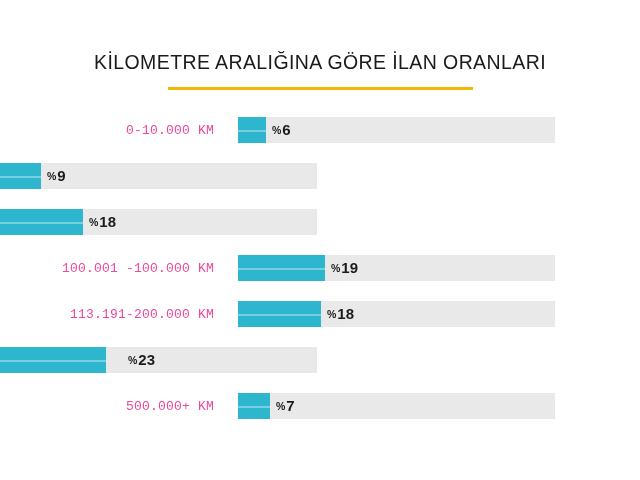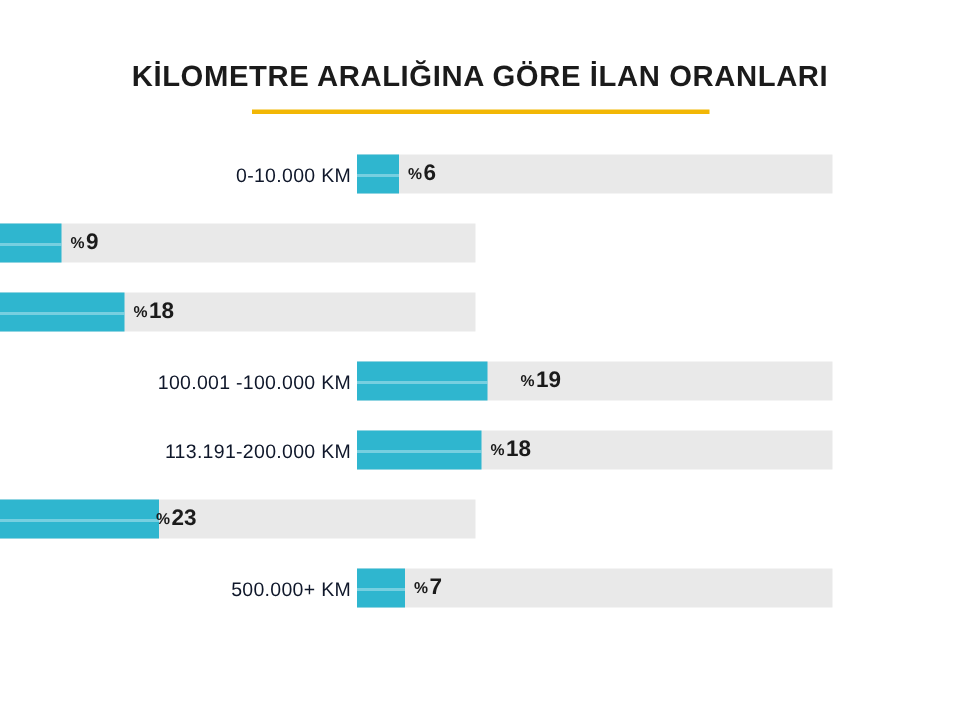--- a/index.html
+++ b/index.html
@@ -18,24 +18,24 @@
     width: 640px;
     height: 480px;
     box-sizing: border-box;
   }
   .title-block {
     padding-top: 38px;
     text-align: center;
   }
   .chart-title {
     font-size: 19.5px;
-    font-weight: bold;
+    font-weight: normal;
     letter-spacing: 0.4px;
     color: #1b1b1b;
-    margin: 2px;
+    margin: 13px;
     font-family: "Liberation Sans", sans-serif;
   }
   .title-underline {
     width: 305px;
     height: 3px;
     background: #f2b705;
     margin: 10px auto 0 auto;
   }
   .chart-area {
     margin-top: 26px;
@@ -43,27 +43,27 @@
   }
   .row {
     display: flex;
     align-items: center;
     height: 28px;
     margin-bottom: 18px;
   }
   .row-label {
     width: 238px;
     text-align: right;
-    padding-right: 4px;
+    padding-right: 24px;
     box-sizing: border-box;
     font-size: 13px;
     letter-spacing: 0.2px;
-    color: #0f172a;
+    color: #ec4899;
     white-space: nowrap;
-    font-family: Liberation Sans, sans-serif;
+    font-family: Liberation Mono, monospace;
   }
   .track-wrap {
     position: relative;
     flex: 0 0 317px;
     width: 317px;
     height: 26px;
   }
   .track {
     position: absolute;
     left: 0;
@@ -144,38 +144,38 @@
         <div class="bar" style="width: 83px;"></div>
         <div class="value" style="left: 89px;"><span class="pct">%</span><span>18</span></div>
       </div>
     </div>
 
     <div class="row">
       <div class="row-label">100.001 -100.000 KM</div>
       <div class="track-wrap">
         <div class="track"></div>
         <div class="bar" style="width: 87px;"></div>
-        <div class="value" style="left: 93px; margin-left: 16px;"><span class="pct">%</span><span>19</span></div>
+        <div class="value" style="left: 93px;"><span class="pct">%</span><span>19</span></div>
       </div>
     </div>
 
     <div class="row">
       <div class="row-label">113.191-200.000 KM</div>
       <div class="track-wrap">
         <div class="track"></div>
         <div class="bar" style="width: 83px;"></div>
         <div class="value" style="left: 89px;"><span class="pct">%</span><span>18</span></div>
       </div>
     </div>
 
     <div class="row">
       <div class="track-wrap">
         <div class="track"></div>
         <div class="bar" style="width: 106px;"></div>
-        <div class="value" style="left: 104px;"><span class="pct">%</span><span>23</span></div>
+        <div class="value" style="left: 128px;"><span class="pct">%</span><span>23</span></div>
       </div>
     </div>
 
     <div class="row">
       <div class="row-label">500.000+ KM</div>
       <div class="track-wrap">
         <div class="track"></div>
         <div class="bar" style="width: 32px;"></div>
         <div class="value" style="left: 38px;"><span class="pct">%</span><span>7</span></div>
       </div>

